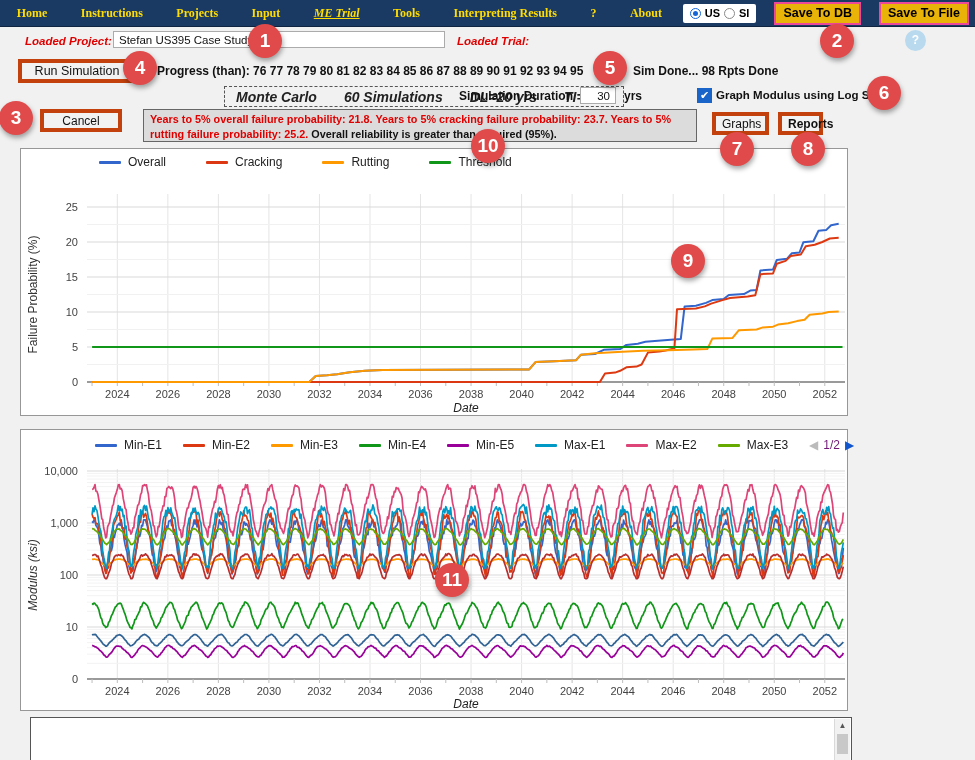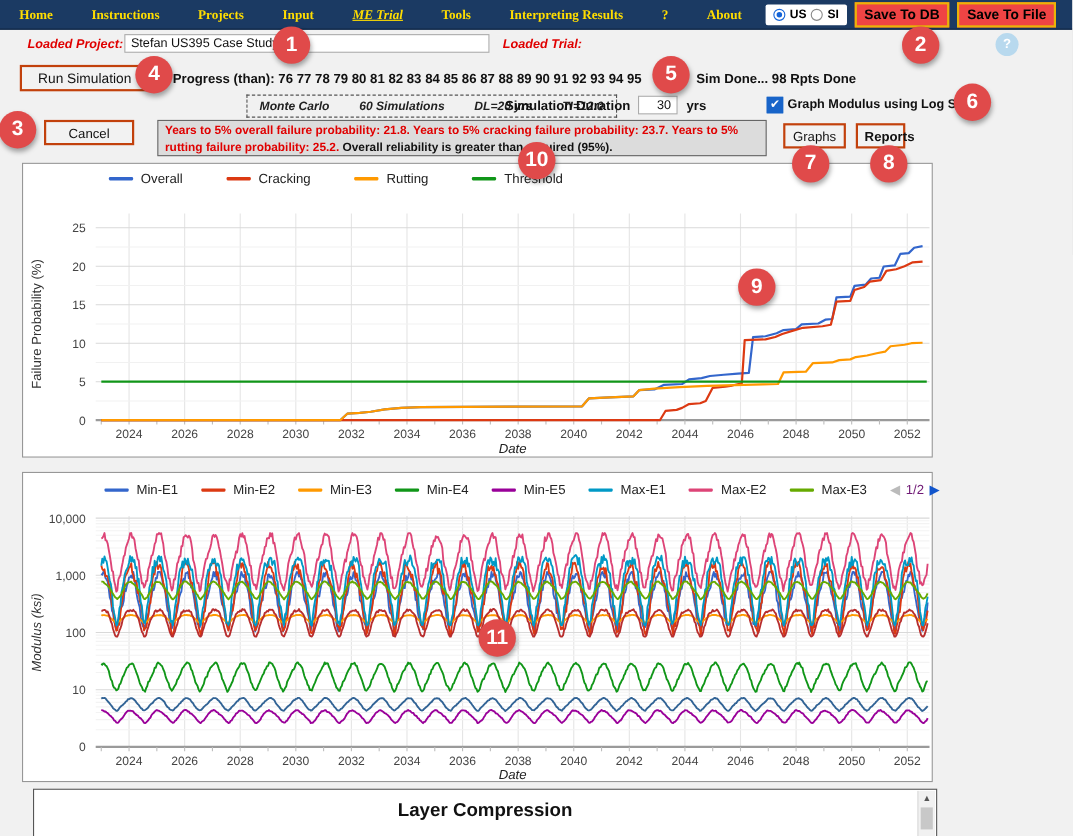--- a/index.html
+++ b/index.html
@@ -9,29 +9,29 @@
   
   .navbar{left:0;top:0;width:975px;height:27px;background:#1b3a63;display:flex;align-items:center;box-sizing:border-box;padding-right:6px;border-bottom:1px solid #0e2440;}
   .nav-items{display:flex;width:692px;justify-content:space-around;align-items:center;}
   .nav-item{color:#ffdd00;font-size:12px;font-weight:bold;white-space:nowrap;cursor:pointer;font-family:Liberation Serif, serif;}
   .nav-item.active{font-style:italic;text-decoration:underline;}
   .units-box{background:#ffffff;height:19px;display:flex;align-items:center;gap:4px;padding:0 7px;border-radius:2px;margin-left:4px;}
   .radio{width:11px;height:11px;border:1px solid #8a8a8a;border-radius:50%;display:inline-block;position:relative;background:#fff;box-sizing:border-box;}
   .radio.sel{border-color:#1464d8;}
   .radio.sel::after{content:"";position:absolute;left:2px;top:2px;width:5px;height:5px;background:#1464d8;border-radius:50%;}
   .unit-label{font-size:11px;font-weight:bold;color:#000;}
-  .save-btn{height:23px;background:#ef4444;border:2px solid #eab308;font-weight:bold;font-size:12.5px;padding:0 7px;margin-left:7px;font-family:inherit;color:#000;white-space:nowrap;cursor:pointer;}
+  .save-btn{height:23px;background:#eab308;border:2px solid #ec4899;font-weight:bold;font-size:12.5px;padding:0 7px;margin-left:18px;font-family:inherit;color:#000;white-space:nowrap;cursor:pointer;}
 
   
   .red-label{color:#e00000;font-weight:bold;font-style:italic;font-size:11.5px;white-space:nowrap;}
   .txt-input{border:1px solid #ababab;background:#fff;font-size:11.5px;padding:1px 5px;font-family:inherit;height:17px;box-sizing:border-box;color:#111;}
   .help-circle{width:21px;height:21px;border-radius:50%;background:#b8d9ee;color:#ffffff;font-weight:bold;text-align:center;line-height:21px;font-size:12px;cursor:pointer;}
-  .btn{background:#f2f2f2;border:2px solid #c2410c;font-size:12px;font-family:inherit;color:#111;cursor:pointer;box-sizing:border-box;}
+  .btn{background:#f2f2f2;border:4px solid #c2410c;font-size:12px;font-family:inherit;color:#111;cursor:pointer;box-sizing:border-box;}
   .bold-txt{font-size:12px;font-weight:bold;color:#111;white-space:nowrap;}
-  .mc-box{border:1px dashed #555;display:flex;gap:27px;align-items:center;padding:0 11px;height:21px;font-style:italic;font-size:11px;color:#222;font-weight:bold;box-sizing:border-box;white-space:nowrap;}
+  .mc-box{border:1px dashed #555;display:flex;gap:27px;align-items:center;padding:0 11px;height:21px;font-style:italic;font-size:14px;color:#222;font-weight:bold;box-sizing:border-box;white-space:nowrap;}
   .checkbox{width:13px;height:13px;background:#1864c9;border:1px solid #1864c9;display:inline-block;color:#fff;font-size:11px;line-height:13px;text-align:center;cursor:pointer;}
   .status-box{background:#dcdcdc;border:1px solid #666;font-size:10.8px;font-weight:bold;line-height:1.4;padding:2px 6px;box-sizing:border-box;}
   .status-red{color:#e00000;}
   .status-black{color:#111;}
 
   
   .chart-box{background:#ffffff;border:1px solid #979797;box-sizing:border-box;}
   .legend-row{display:flex;align-items:center;font-size:12px;color:#222;height:16px;}
   .leg-item{display:flex;align-items:center;gap:7px;white-space:nowrap;}
   .leg-line{width:22px;height:3px;border-radius:1px;display:inline-block;}
@@ -372,21 +372,20 @@
           <text x="702.7199999999964" y="242" font-size="11" fill="#444" font-family="&quot;Liberation Sans&quot;,sans-serif" text-anchor="middle">2048</text>
           <text x="753.2533333333292" y="242" font-size="11" fill="#444" font-family="&quot;Liberation Sans&quot;,sans-serif" text-anchor="middle">2050</text>
           <text x="803.7866666666622" y="242" font-size="11" fill="#444" font-family="&quot;Liberation Sans&quot;,sans-serif" text-anchor="middle">2052</text>
           <text x="445" y="255" font-size="12" fill="#222" font-family="&quot;Liberation Sans&quot;,sans-serif" text-anchor="middle" font-style="italic">Date</text>
           <text x="16" y="122" font-size="12" fill="#333" font-family="&quot;Liberation Sans&quot;,sans-serif" text-anchor="middle" font-style="italic" transform="rotate(-90 16 122)">Modulus (ksi)</text>
         </g>
       </svg>
   </div>
 
   <div class="abs footer-panel" style="left:30px;top:717px;width:822px;height:60px;">
-    <div class="footer-title">Layer Compression</div>
     <div class="v-scrollbar">
       <div class="arr">▲</div>
       <div class="thumb"></div>
     </div>
   </div>
 
   <div id="callouts">
       <div class="callout abs" style="left: 248px; top: 24px;">1</div>
       <div class="callout abs" style="left: 820px; top: 24px;">2</div>
       <div class="callout abs" style="left: -1px; top: 101px;">3</div>

